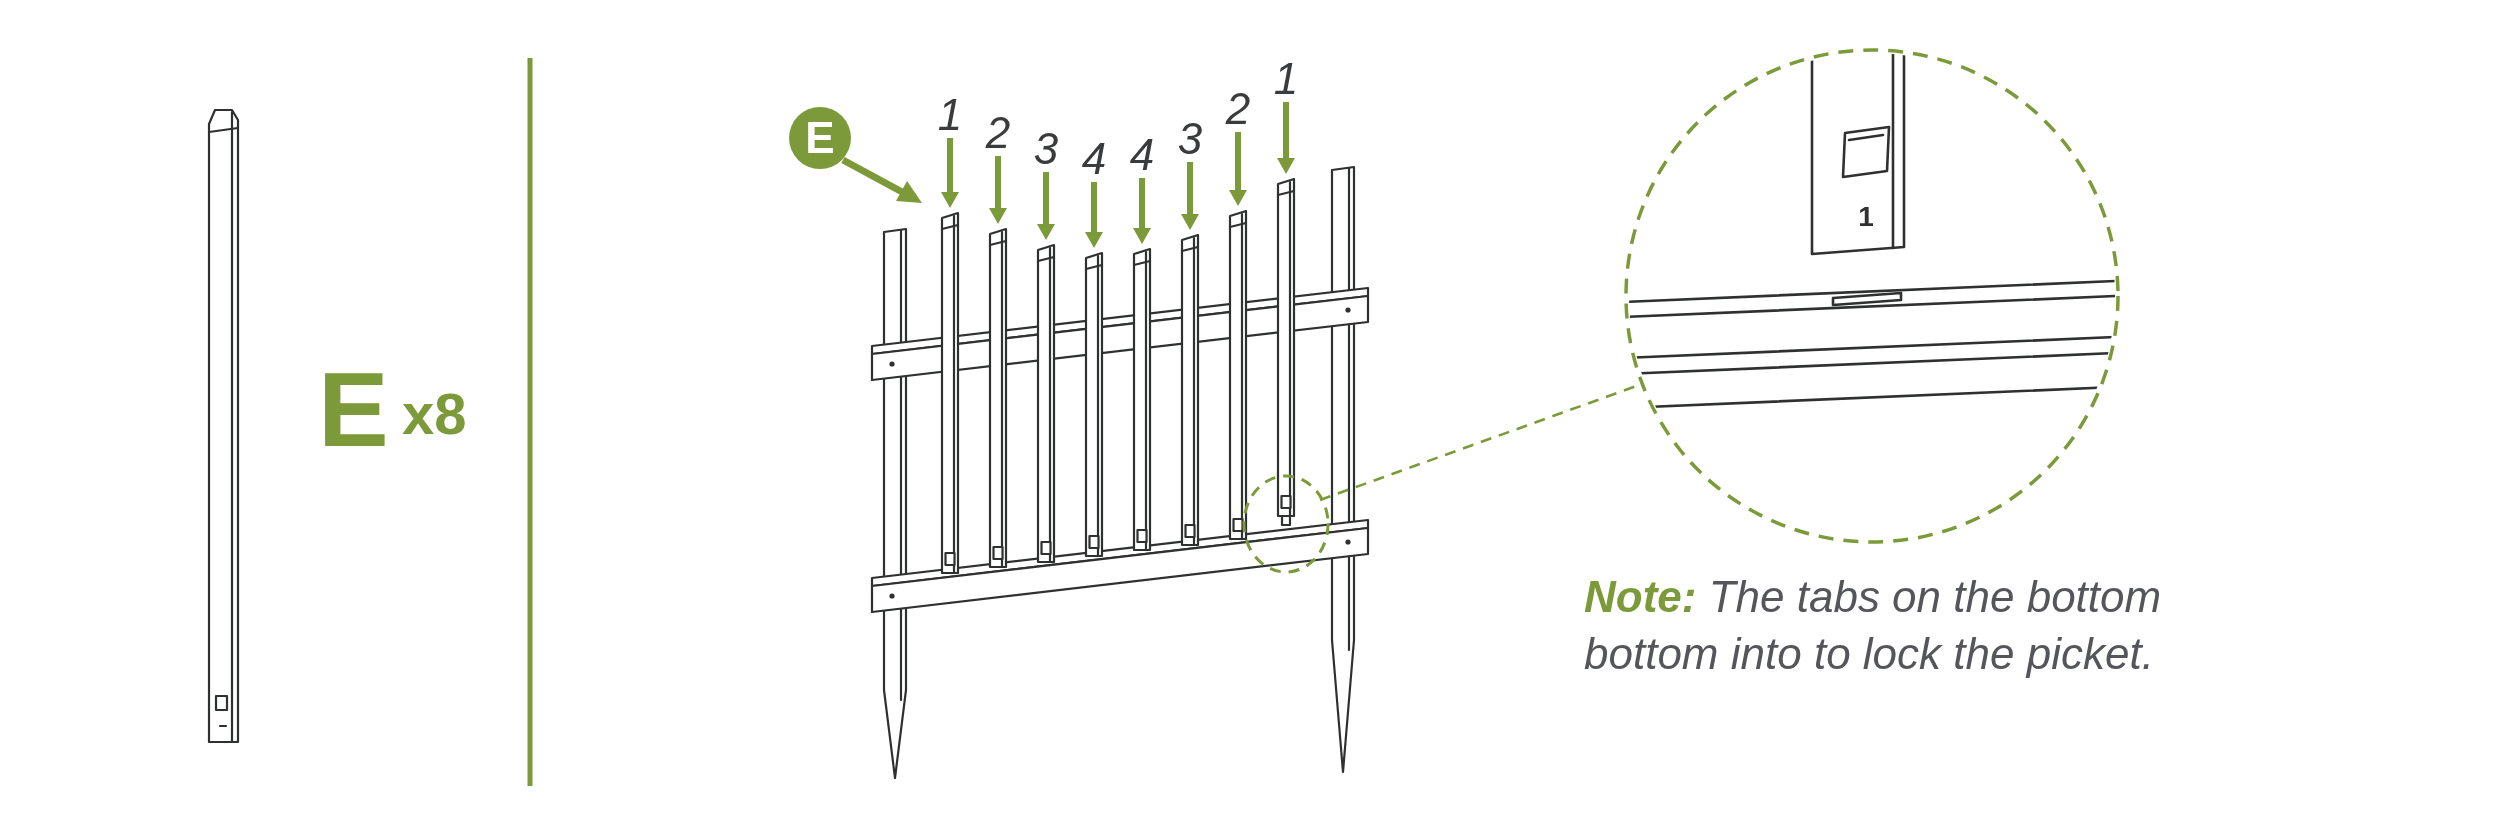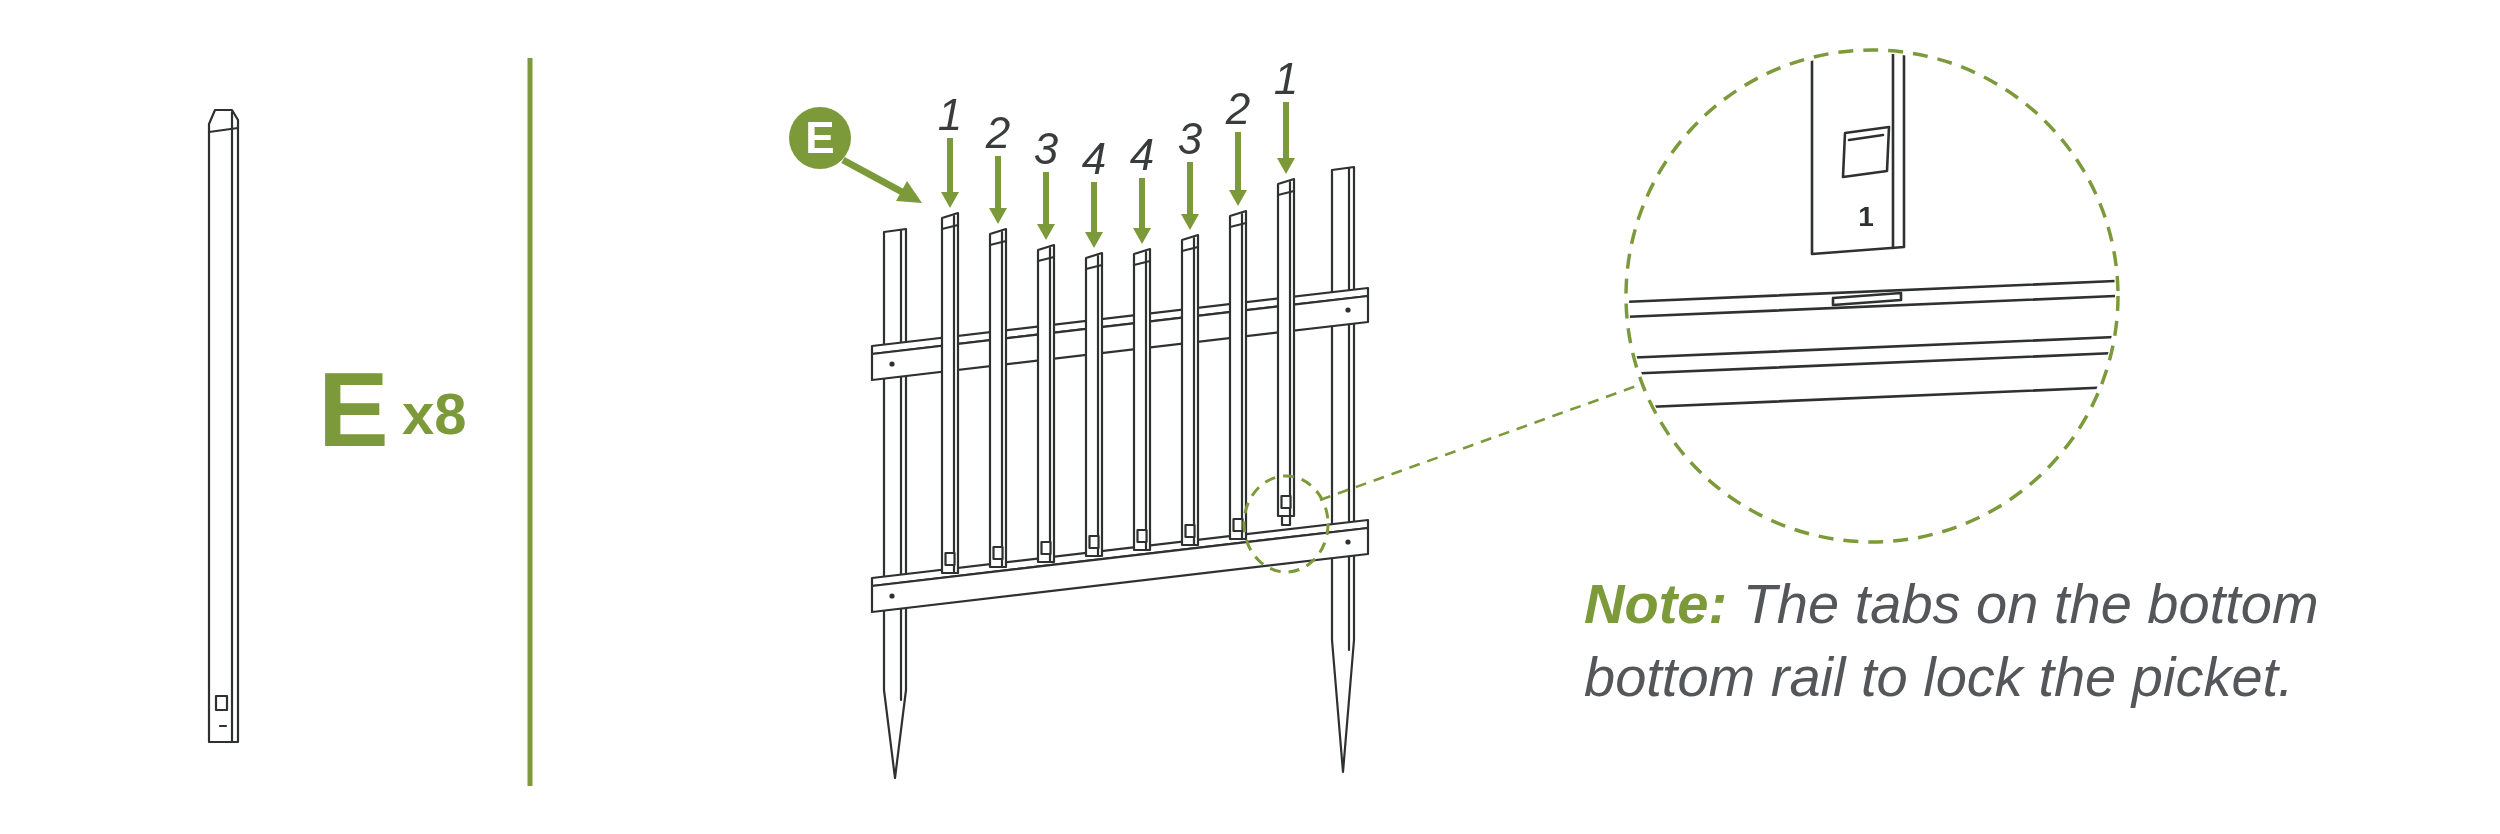--- a/index.html
+++ b/index.html
@@ -15,21 +15,21 @@
   
   .ln{stroke:#2f3030;stroke-width:2.2;fill:none;stroke-linecap:round;}
   .shape{stroke:#2f3030;stroke-width:2.2;fill:#ffffff;stroke-linejoin:round;}
   .ln2{stroke:#2f3030;stroke-width:2.6;fill:none;stroke-linecap:round;}
   .shape2{stroke:#2f3030;stroke-width:2.6;fill:#ffffff;stroke-linejoin:round;}
   .dot{fill:#2f3030;stroke:none;}
   .gr{stroke:#7c9a3a;}
   .grf{fill:#7c9a3a;stroke:none;}
   
   .note{position:absolute;left:1584px;top:568px;width:740px;
-        font-size:56px;line-height:1.30;font-style:italic;font-weight:500;color:#55565a;}
+        font-size:44px;line-height:1.30;font-style:italic;font-weight:500;color:#55565a;}
   .note-label{color:#7c9a3a;font-weight:700;font-style:italic;}
 </style>
 </head>
 <body>
 
 <div class="canvas">
 
 <svg width="2500" height="834" viewBox="0 0 2500 834">
   <defs>
     <clipPath id="detailClip">
@@ -200,16 +200,16 @@
         <line class="ln2" x1="1600" y1="359" x2="2140" y2="336"></line>
         <line class="ln2" x1="1600" y1="375" x2="2140" y2="352"></line>
         <line class="ln2" x1="1600" y1="409" x2="2140" y2="386"></line>
       </g>
     </g>
   </g>
 </svg>
 
 <div class="note">
   <div><span class="note-label">Note:</span> <span>The tabs on the bottom</span></div>
-  <div>bottom rail to lock the picket.</div>
+  <div>bottom into to lock the picket.</div>
 </div>
 
 </div>
 
 </body></html>

